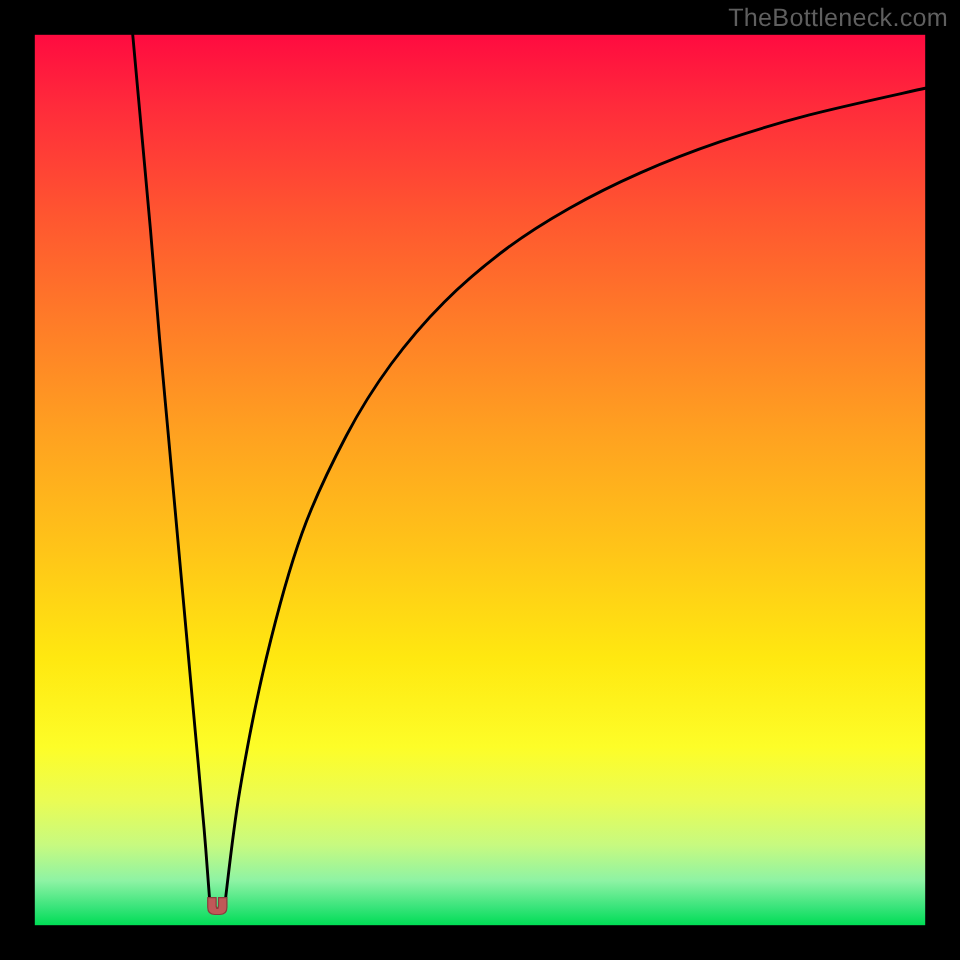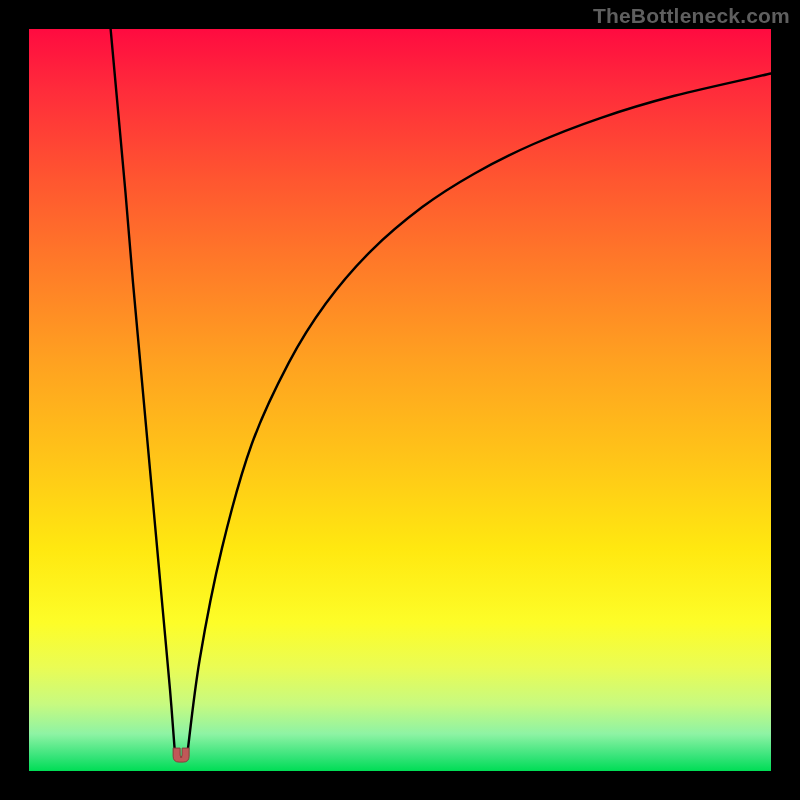--- a/index.html
+++ b/index.html
@@ -32,21 +32,21 @@
       #38e47a 98%,
       #00dd55 100%
     );
   }
   .watermark {
     position: absolute;
     top: 4px;
     right: 10px;
     color: #5f5f5f;
     font-size: 21px;
-    font-weight: 700;
+    font-weight: 400;
     letter-spacing: 0.2px;
     z-index: 5;
   }
   svg.curve {
     position: absolute;
     left: 0;
     top: 0;
     width: 742px;
     height: 742px;
     overflow: visible;

